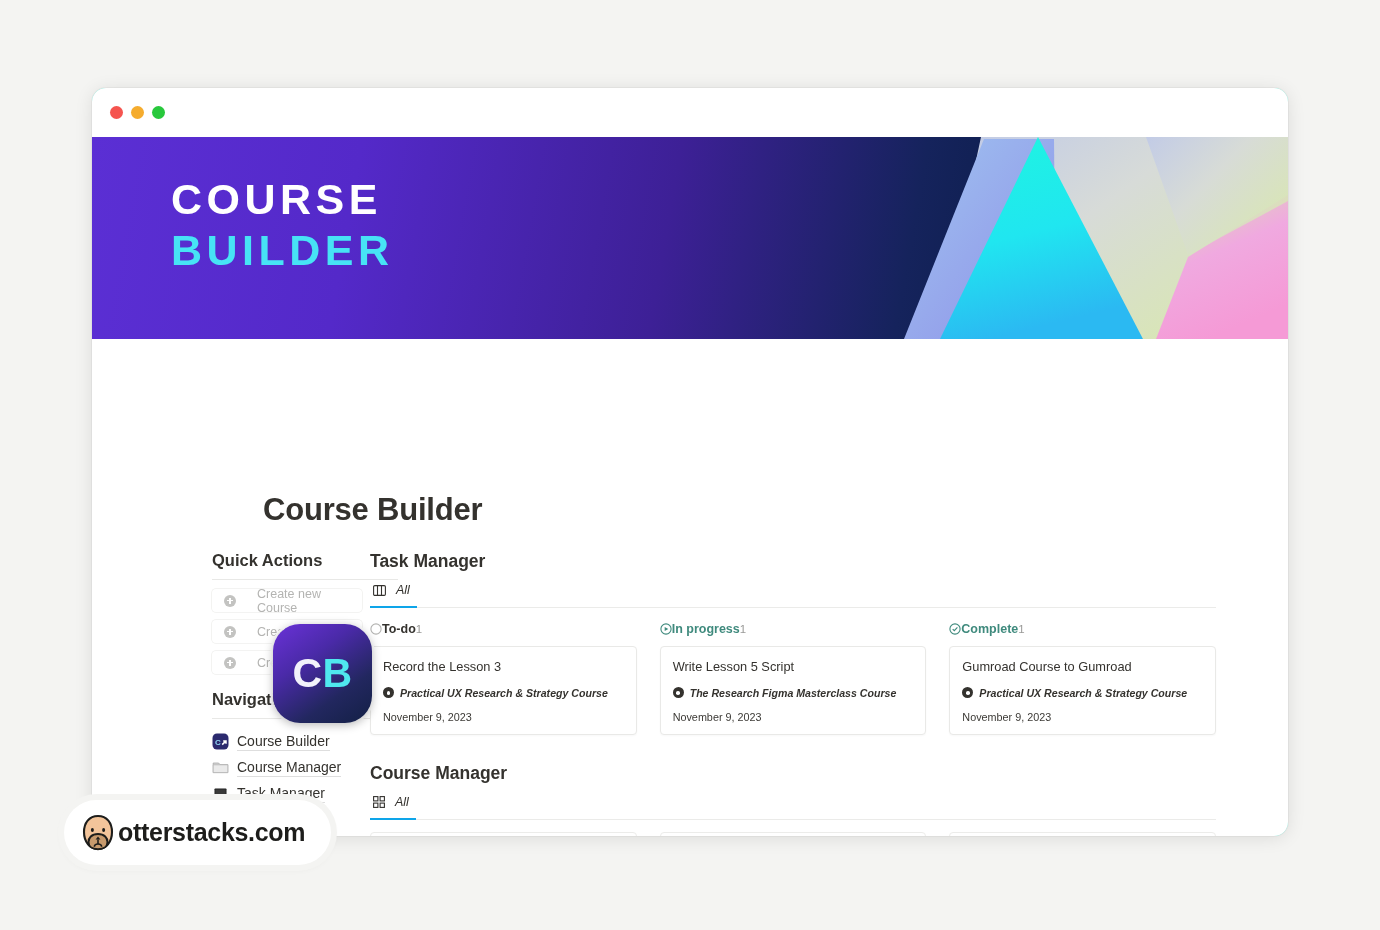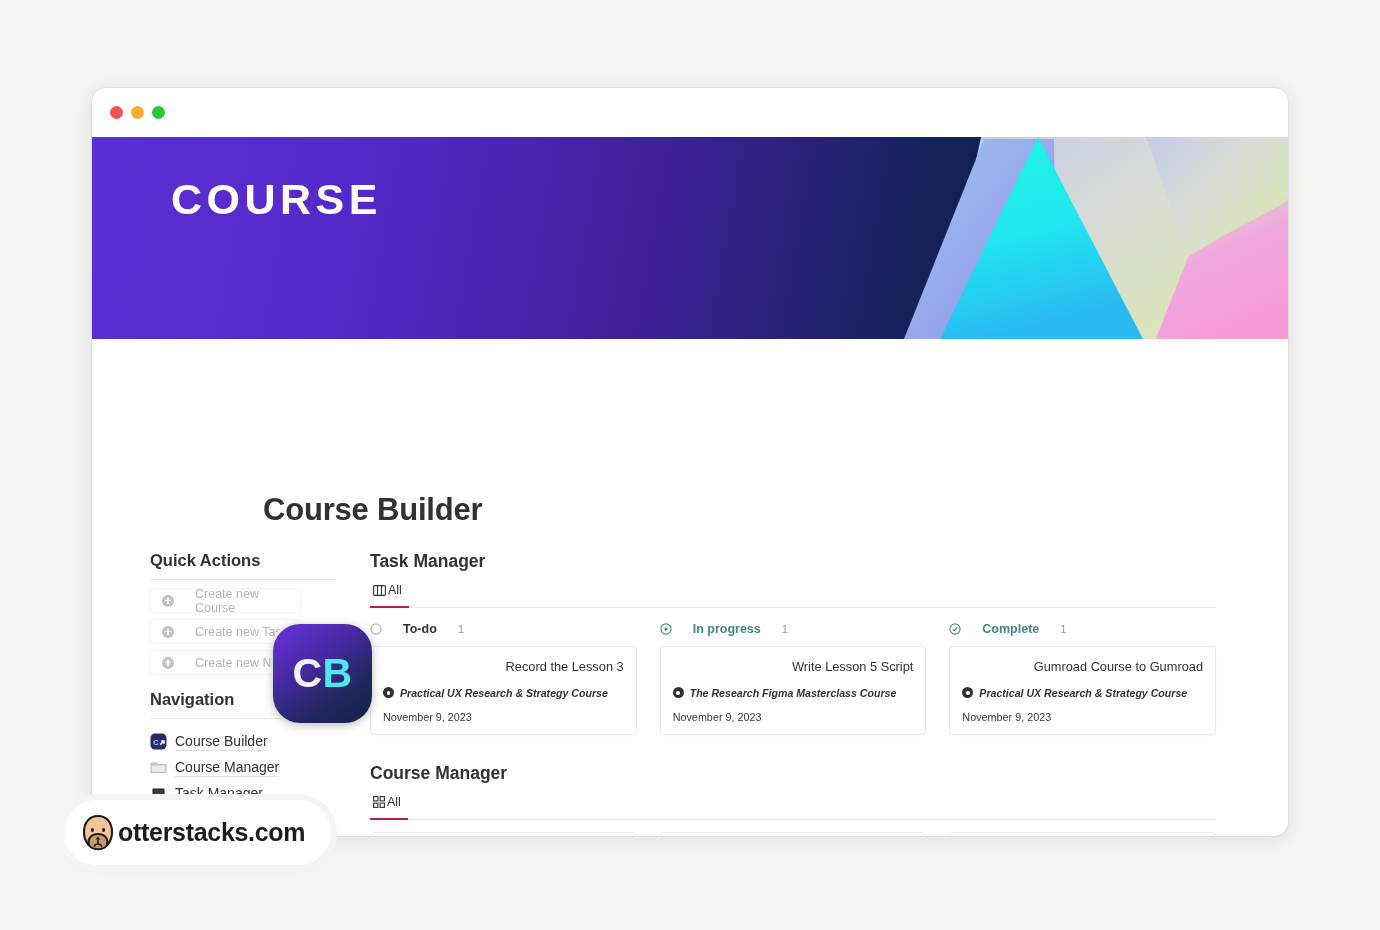--- a/index.html
+++ b/index.html
@@ -119,21 +119,21 @@
   .content {
     position: absolute;
     left: 0;
     top: 212px;
     right: 0;
     bottom: 0;
     display: flex;
   }
 
   
-  .sidebar { width: 278px; padding-left: 58px; flex: none; }
+  .sidebar { width: 278px; padding-left: 120px; flex: none; }
 
   .sb-heading {
     font-size: 16.5px;
     font-weight: bold;
     color: #34322e;
     margin-bottom: 9px;
   }
   .sb-rule {
     height: 1px;
     background: #e8e8e6;
@@ -195,55 +195,55 @@
   }
 
   .tabbar {
     border-bottom: 1px solid #ebebe9;
     margin-bottom: 12px;
     height: 27px;
   }
   .tab {
     display: inline-flex;
     align-items: center;
-    gap: 2px;
+    gap: 10px;
     font-size: 12.5px;
     color: #34322e;
     padding: 0 7px 7px 3px;
-    border-bottom: 2px solid #be185d;
+    border-bottom: 2px solid #0ea5e9;
     height: 27px;
+    font-style: italic;
   }
 
   .board { display: flex; gap: 23px; }
   .column { flex: 1; min-width: 0; }
 
   .col-head {
     display: flex;
     align-items: center;
-    gap: 21px;
+    gap: 0;
     font-size: 12.5px;
     font-weight: bold;
     margin-bottom: 8px;
     height: 18px;
   }
   .col-head .count { font-weight: normal; color: #9a9a98; font-size: 11.5px; }
 
   .card {
     border: 1px solid #e9e9e7;
     border-radius: 4px;
     padding: 12px 12px 11px 12px;
     background: #fff;
     box-shadow: 0 1px 2px rgba(0,0,0,0.03);
   }
   .card-title {
     font-size: 12.8px;
     color: #34322e;
     margin-bottom: 11px;
     line-height: 1.25;
-    text-align: right;
   }
   .card-rel {
     display: flex;
     gap: 6px;
     font-size: 10.6px;
     font-weight: bold;
     color: #34322e;
     line-height: 1.4;
     margin-bottom: 10px;
     font-style: italic;
@@ -331,20 +331,21 @@
       </defs>
       <polygon points="93,0 400,0 400,202 50,202" fill="url(#gPale)"></polygon>
       <polygon points="96,2 166,2 168,202 16,202" fill="url(#gEdge)"></polygon>
       <polygon points="150,0 255,202 52,202" fill="url(#gCyan)"></polygon>
       <polygon points="400,58 400,202 268,202 300,120" fill="url(#gPink)"></polygon>
       <polygon points="258,0 400,0 400,64 300,118" fill="url(#gPale)" opacity="0.85"></polygon>
     </svg>
 
     <div class="banner-title">
       <span class="line1">COURSE</span>
+      <span class="line2">BUILDER</span>
     </div>
   </div>
 
   <div class="page">
 
     <div class="logo">
       <span class="c">C</span>
         <span class="b">B</span>
     </div>
 

